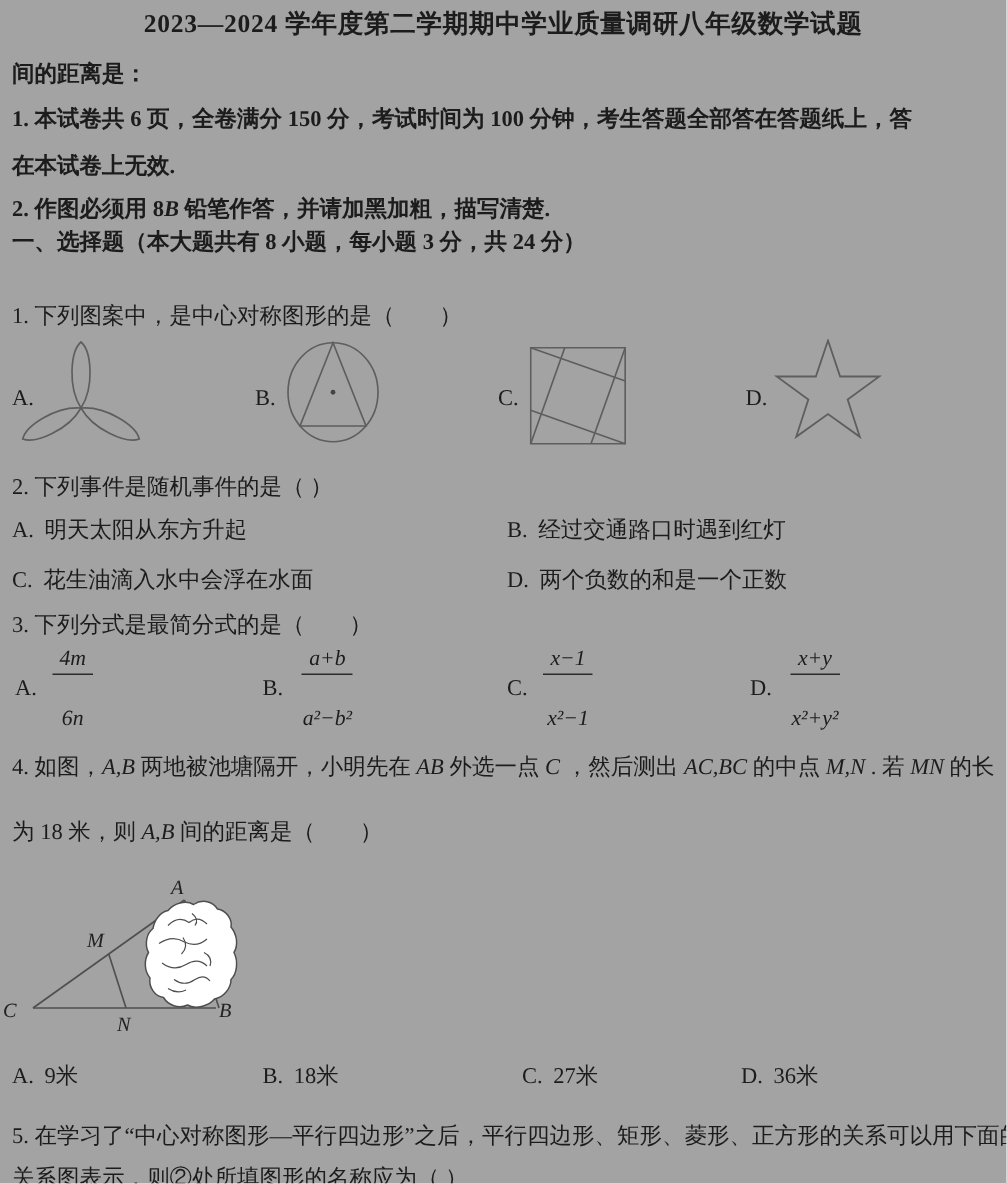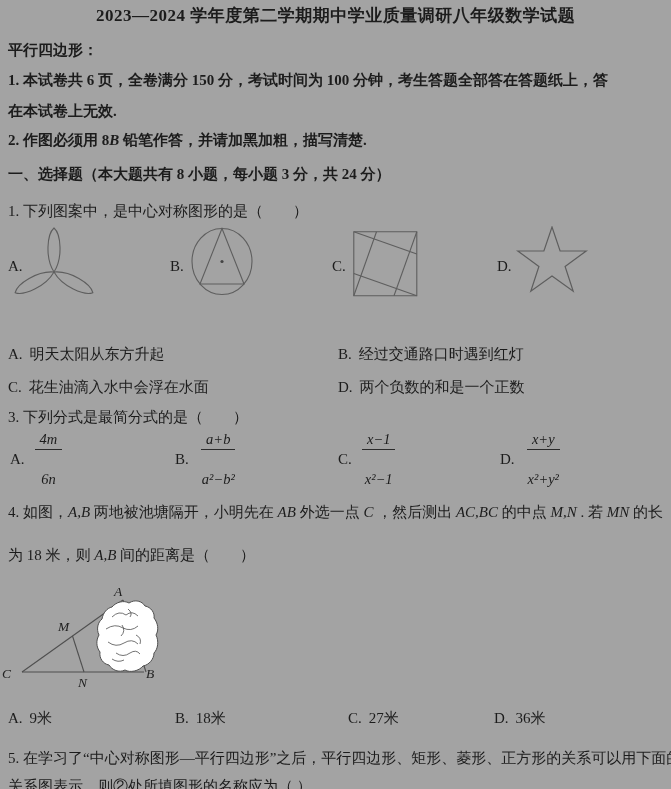--- a/index.html
+++ b/index.html
@@ -21,25 +21,25 @@
   .frac .num{padding:0 5px;border-bottom:1.2px solid #2a2a2a;}
   .frac .den{padding:0 3px;}
   .figlabel{font-style:italic;font-size:13.5px;fill:#222;font-family:"Liberation Serif","DejaVu Serif",serif;}
 </style>
 </head>
 <body>
 
 <div class="page">
 
   <div class="abs title">2023—2024 学年度第二学期期中学业质量调研八年级数学试题</div>
-  <div class="abs b" style="top:40px;left:8px;">平行四边形：</div>
+  <div class="abs b" style="top:40px;left:8px;">间的距离是：</div>
   <div class="abs b" style="top:70px;left:8px;">1. 本试卷共 6 页，全卷满分 150 分，考试时间为 100 分钟，考生答题全部答在答题纸上，答</div>
   <div class="abs b" style="top:101px;left:8px;">在本试卷上无效.</div>
   <div class="abs b" style="top:130px;left:8px;"><span>2. 作图必须用 8</span><span class="var">B</span><span> 铅笔作答，并请加黑加粗，描写清楚.</span></div>
-  <div class="abs b" style="top:164px;left:8px;text-align:right;">一、选择题（本大题共有 8 小题，每小题 3 分，共 24 分）</div>
+  <div class="abs b" style="top:152px;left:8px;text-align:right;">一、选择题（本大题共有 8 小题，每小题 3 分，共 24 分）</div>
 
   <div class="abs" style="top:201px;left:8px;">1. 下列图案中，是中心对称图形的是（　　）</div>
 
   <span class="abs" style="top:256px;left:8px;">A.</span>
   <svg class="fig" style="top:224px;left:12px;" width="84" height="84" viewBox="0 0 84 84">
     <g fill="none" stroke="#5e5e5e" stroke-width="1.1">
       <path d="M42,48 C33,34 35,10 42,4 C49,10 51,34 42,48 Z"></path>
       <path d="M42,48 C33,34 35,10 42,4 C49,10 51,34 42,48 Z" transform="rotate(118 42 48)"></path>
       <path d="M42,48 C33,34 35,10 42,4 C49,10 51,34 42,48 Z" transform="rotate(-118 42 48)"></path>
     </g>
@@ -63,20 +63,21 @@
       <line x1="63.8" y1="64.8" x2="0.8" y2="42.5"></line>
       <line x1="0.8" y1="64.8" x2="23.5" y2="0.8"></line>
     </g>
   </svg>
 
   <span class="abs" style="top:256px;left:497px;">D.</span>
   <svg class="fig" style="top:226px;left:514px;" width="76" height="70" viewBox="0 0 76 70">
     <path d="M38,1 L46.1,25 L72.2,25 L51.1,40.4 L59.2,65.2 L38,50 L16.8,65.2 L24.9,40.4 L3.8,25 L29.9,25 Z" fill="none" stroke="#5e5e5e" stroke-width="1.2"></path>
   </svg>
 
+  <div class="abs" style="top:315px;left:8px;">2. 下列事件是随机事件的是（ ）</div>
   <div class="abs" style="top:344px;left:8px;">
     <span class="opt-label">A.</span><span>明天太阳从东方升起</span>
   </div>
   <div class="abs" style="top:344px;left:338px;">
     <span class="opt-label">B.</span><span>经过交通路口时遇到红灯</span>
   </div>
   <div class="abs" style="top:377px;left:8px;">
     <span class="opt-label">C.</span><span>花生油滴入水中会浮在水面</span>
   </div>
   <div class="abs" style="top:377px;left:338px;">

